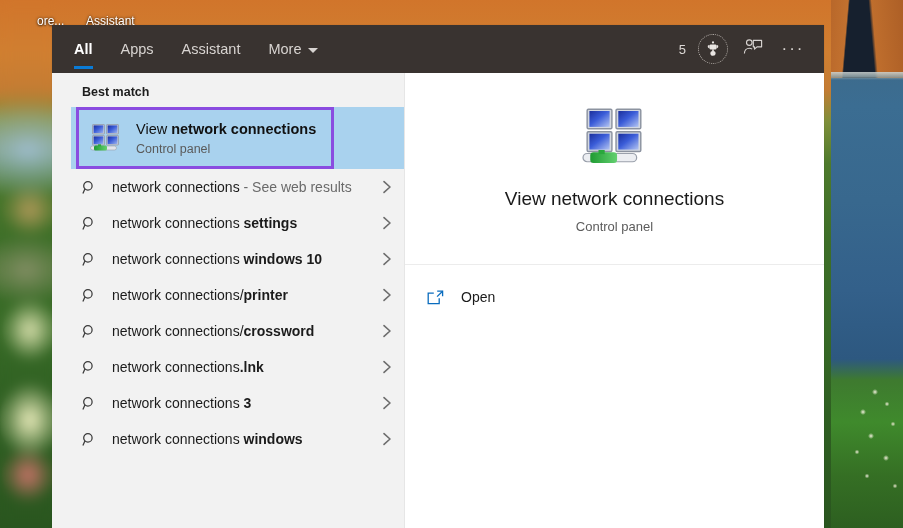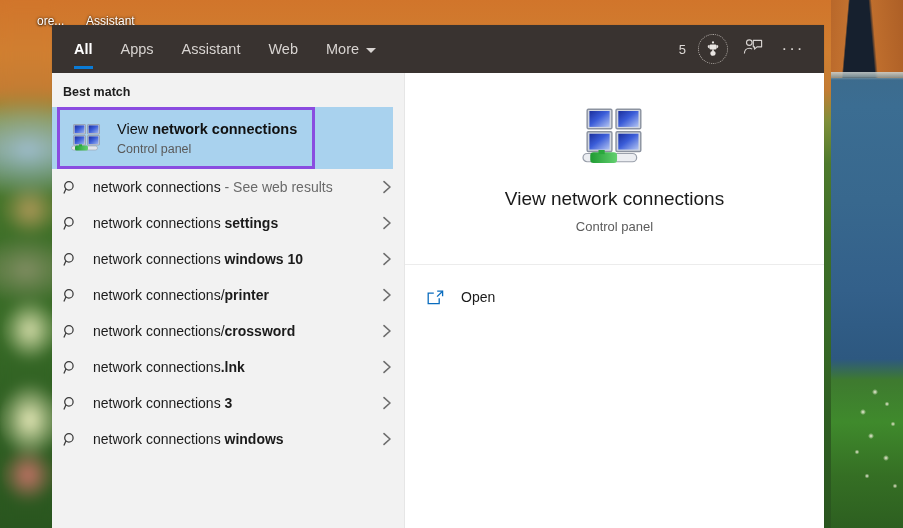--- a/index.html
+++ b/index.html
@@ -140,20 +140,21 @@
   #ellipsis-btn { color: #d8d4d1; font-size: 17px; letter-spacing: 2px; }
 
   
   #search-body { display: flex; height: 455px; }
 
   
   #results-pane {
     width: 352px; height: 455px;
     background: #f2f2f2;
     position: relative;
+    padding-left: 19px;
   }
   .group-header {
     font-size: 12.5px; font-weight: bold; color: #1d1d1d;
     padding: 12px 0 8px 11px;
   }
   #search-web-header { padding-top: 14px; }
 
   
   #best-match-row {
     position: relative;
@@ -232,23 +233,20 @@
   <div id="search-header">
     <div id="tabs">
       <div class="tab active">
         <span>All</span>
       </div>
       <div class="tab">
         <span>Apps</span>
       </div>
       <div class="tab">
         <span>Assistant</span>
-      </div>
-      <div class="tab">
-        <span>Web</span>
       </div>
       <div class="tab">
         <span>More</span>
         <span class="caret"></span>
       </div>
     </div>
 
     <div id="header-right">
       <span id="rewards-count">5</span>
 

